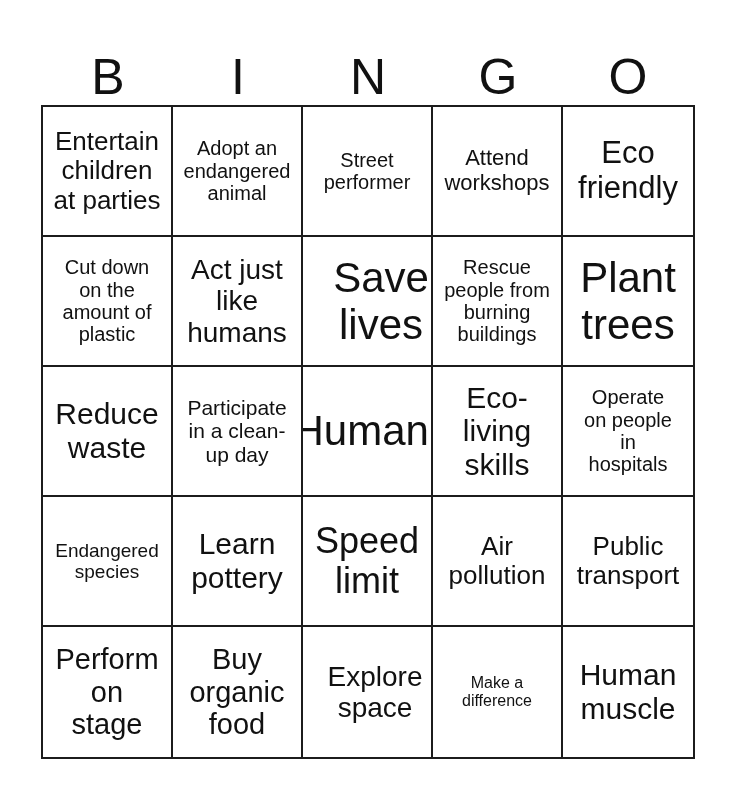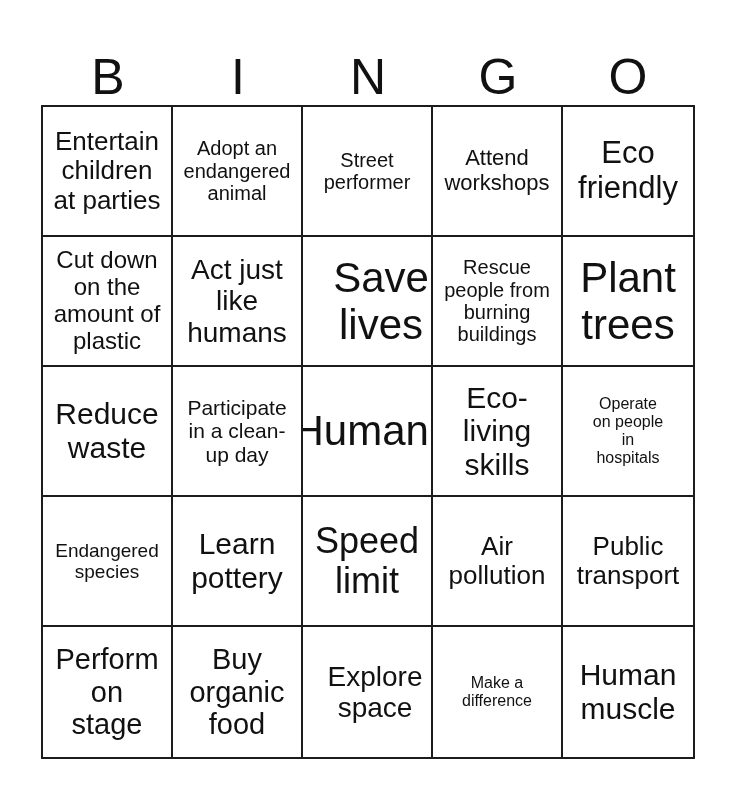--- a/index.html
+++ b/index.html
@@ -97,21 +97,21 @@
     <div class="cell">
         <span class="cell-text" style="font-size: 22px;">Attend
 workshops</span>
       </div>
     <div class="cell">
         <span class="cell-text" style="font-size: 31px;">Eco
 friendly</span>
       </div>
 
     <div class="cell">
-        <span class="cell-text" style="font-size: 24px;">Cut down
+        <span class="cell-text" style="font-size: 20px;">Cut down
 on the
 amount of
 plastic</span>
       </div>
     <div class="cell">
         <span class="cell-text" style="font-size: 28px;">Act just
 like
 humans</span>
       </div>
     <div class="cell">
@@ -140,21 +140,21 @@
       </div>
     <div class="cell">
         <span class="cell-text" style="font-size: 42px;">Human!</span>
       </div>
     <div class="cell">
         <span class="cell-text" style="font-size: 30px;">Eco-
 living
 skills</span>
       </div>
     <div class="cell">
-        <span class="cell-text" style="font-size: 16px; text-align: center;">Operate
+        <span class="cell-text" style="font-size: 20px; text-align: center;">Operate
 on people
 in
 hospitals</span>
       </div>
 
     <div class="cell">
         <span class="cell-text" style="font-size: 19px;">Endangered
 species</span>
       </div>
     <div class="cell">

